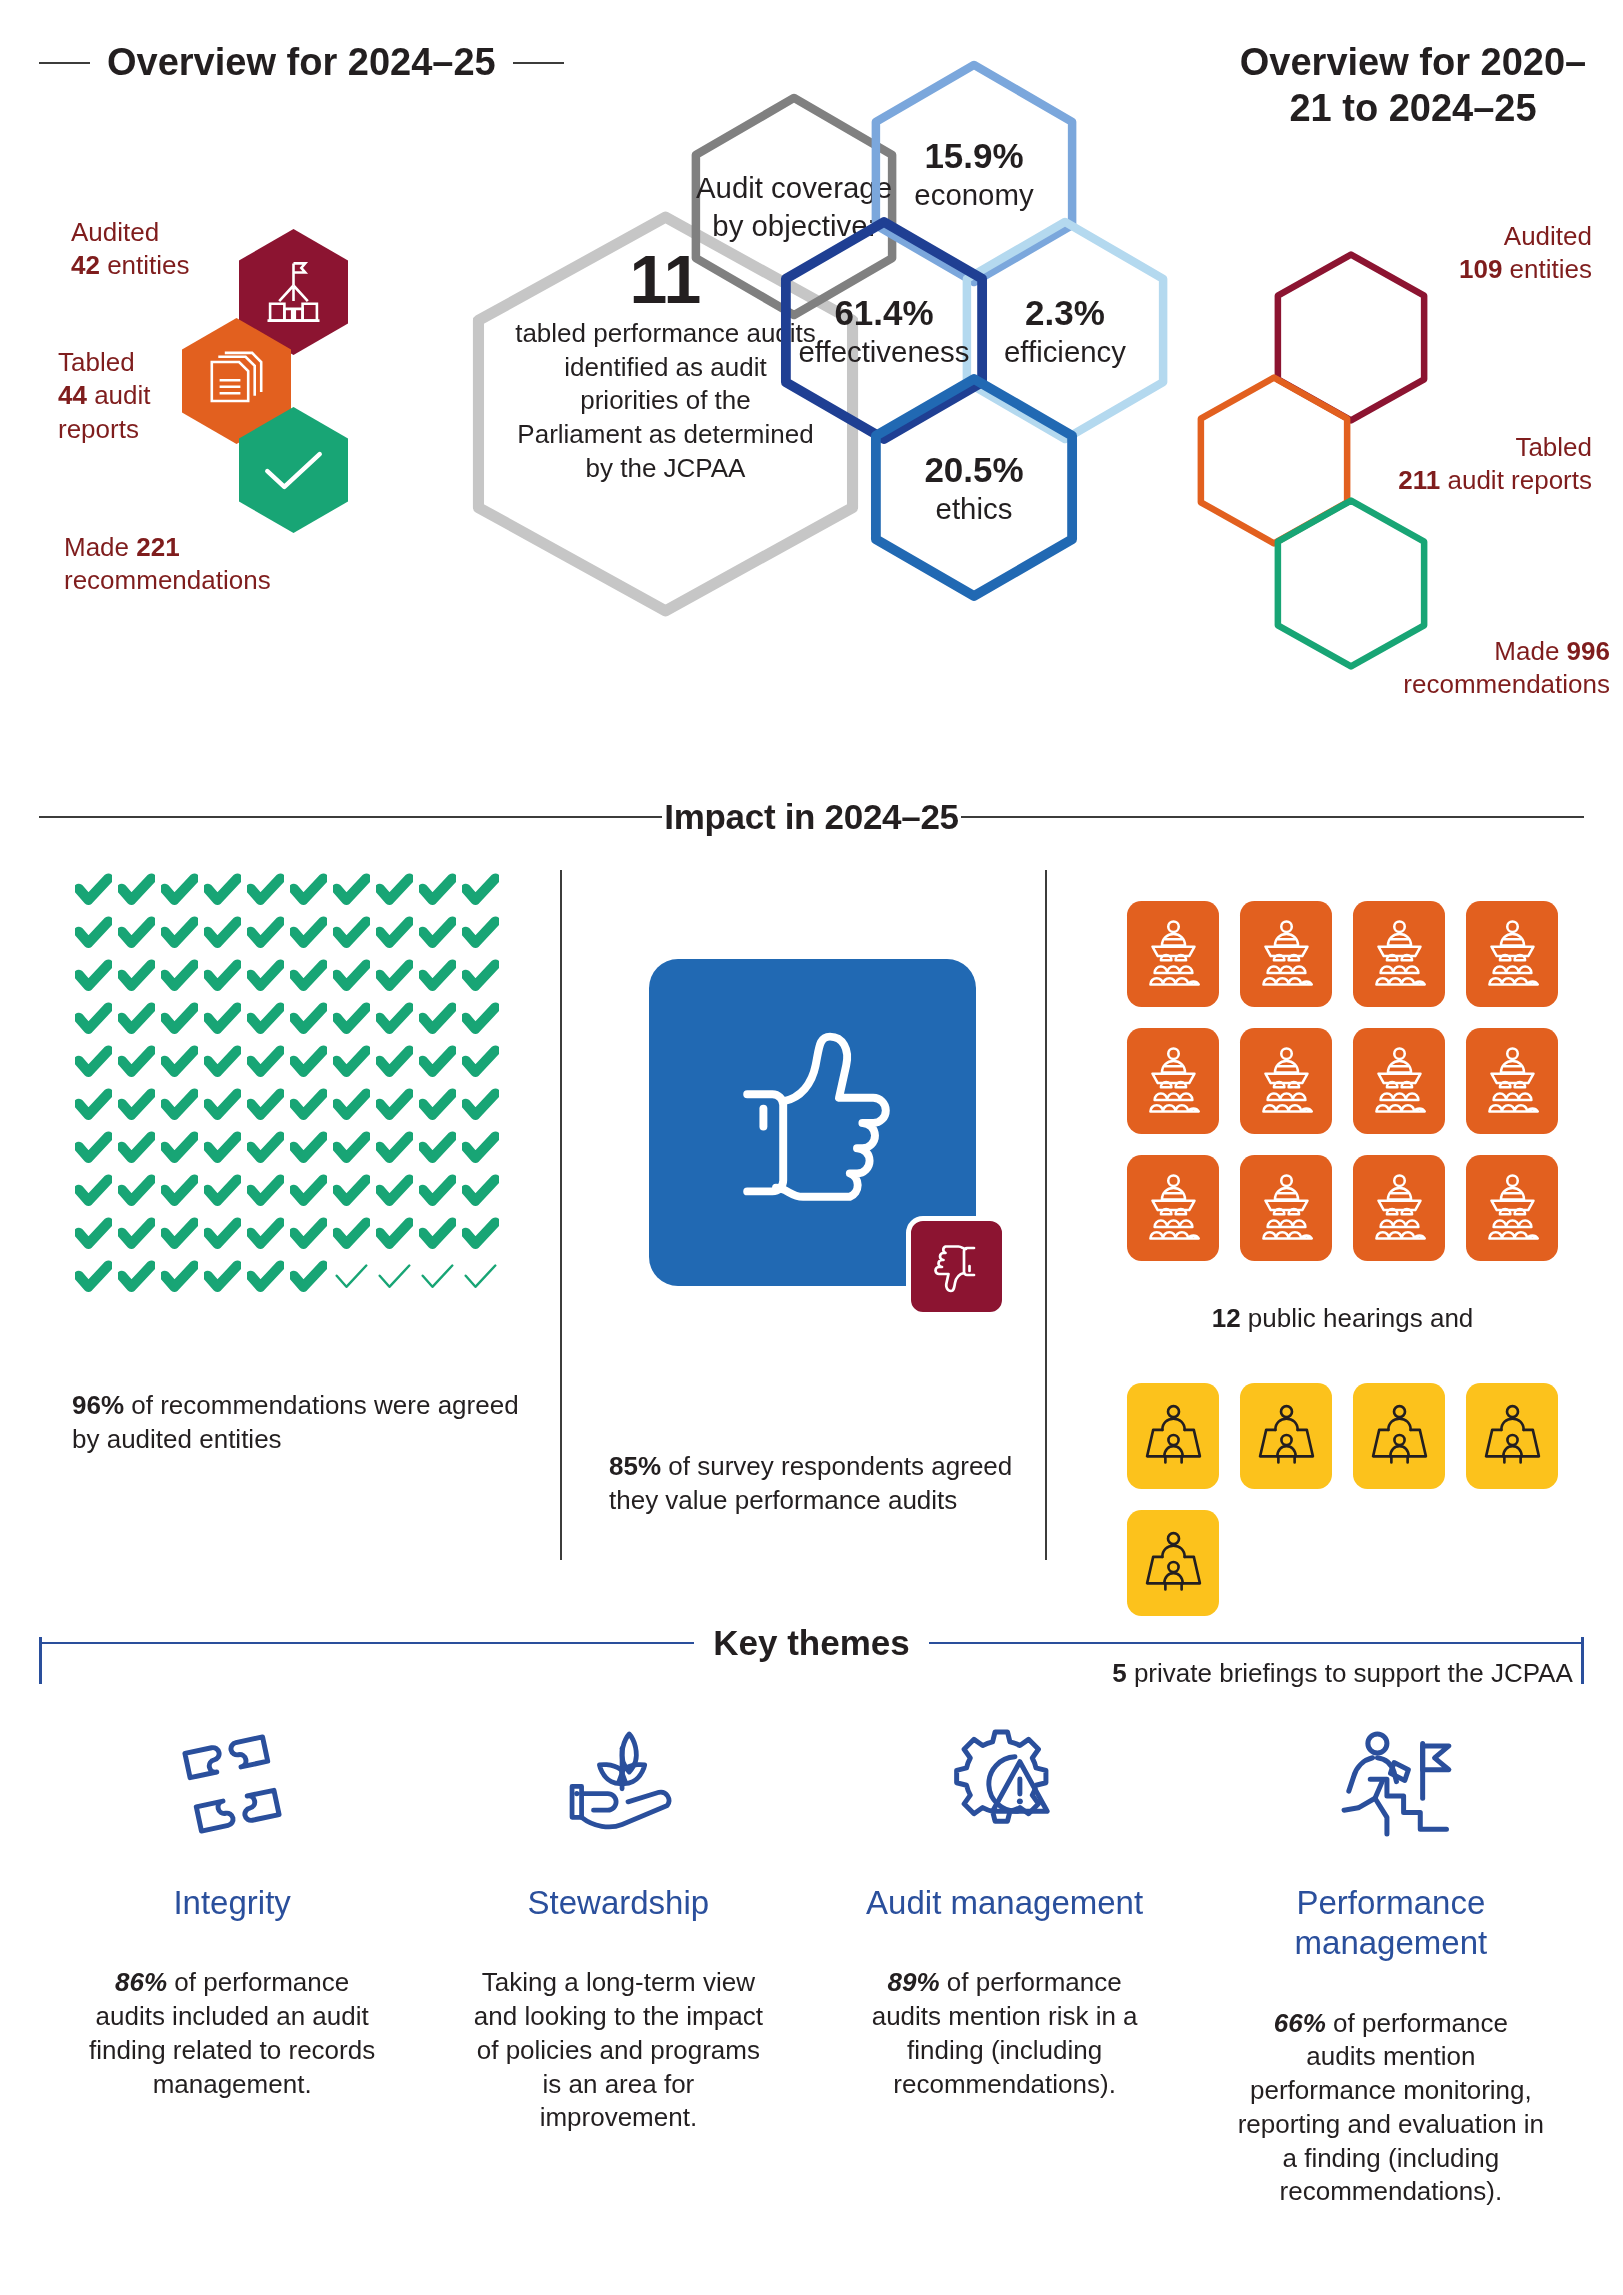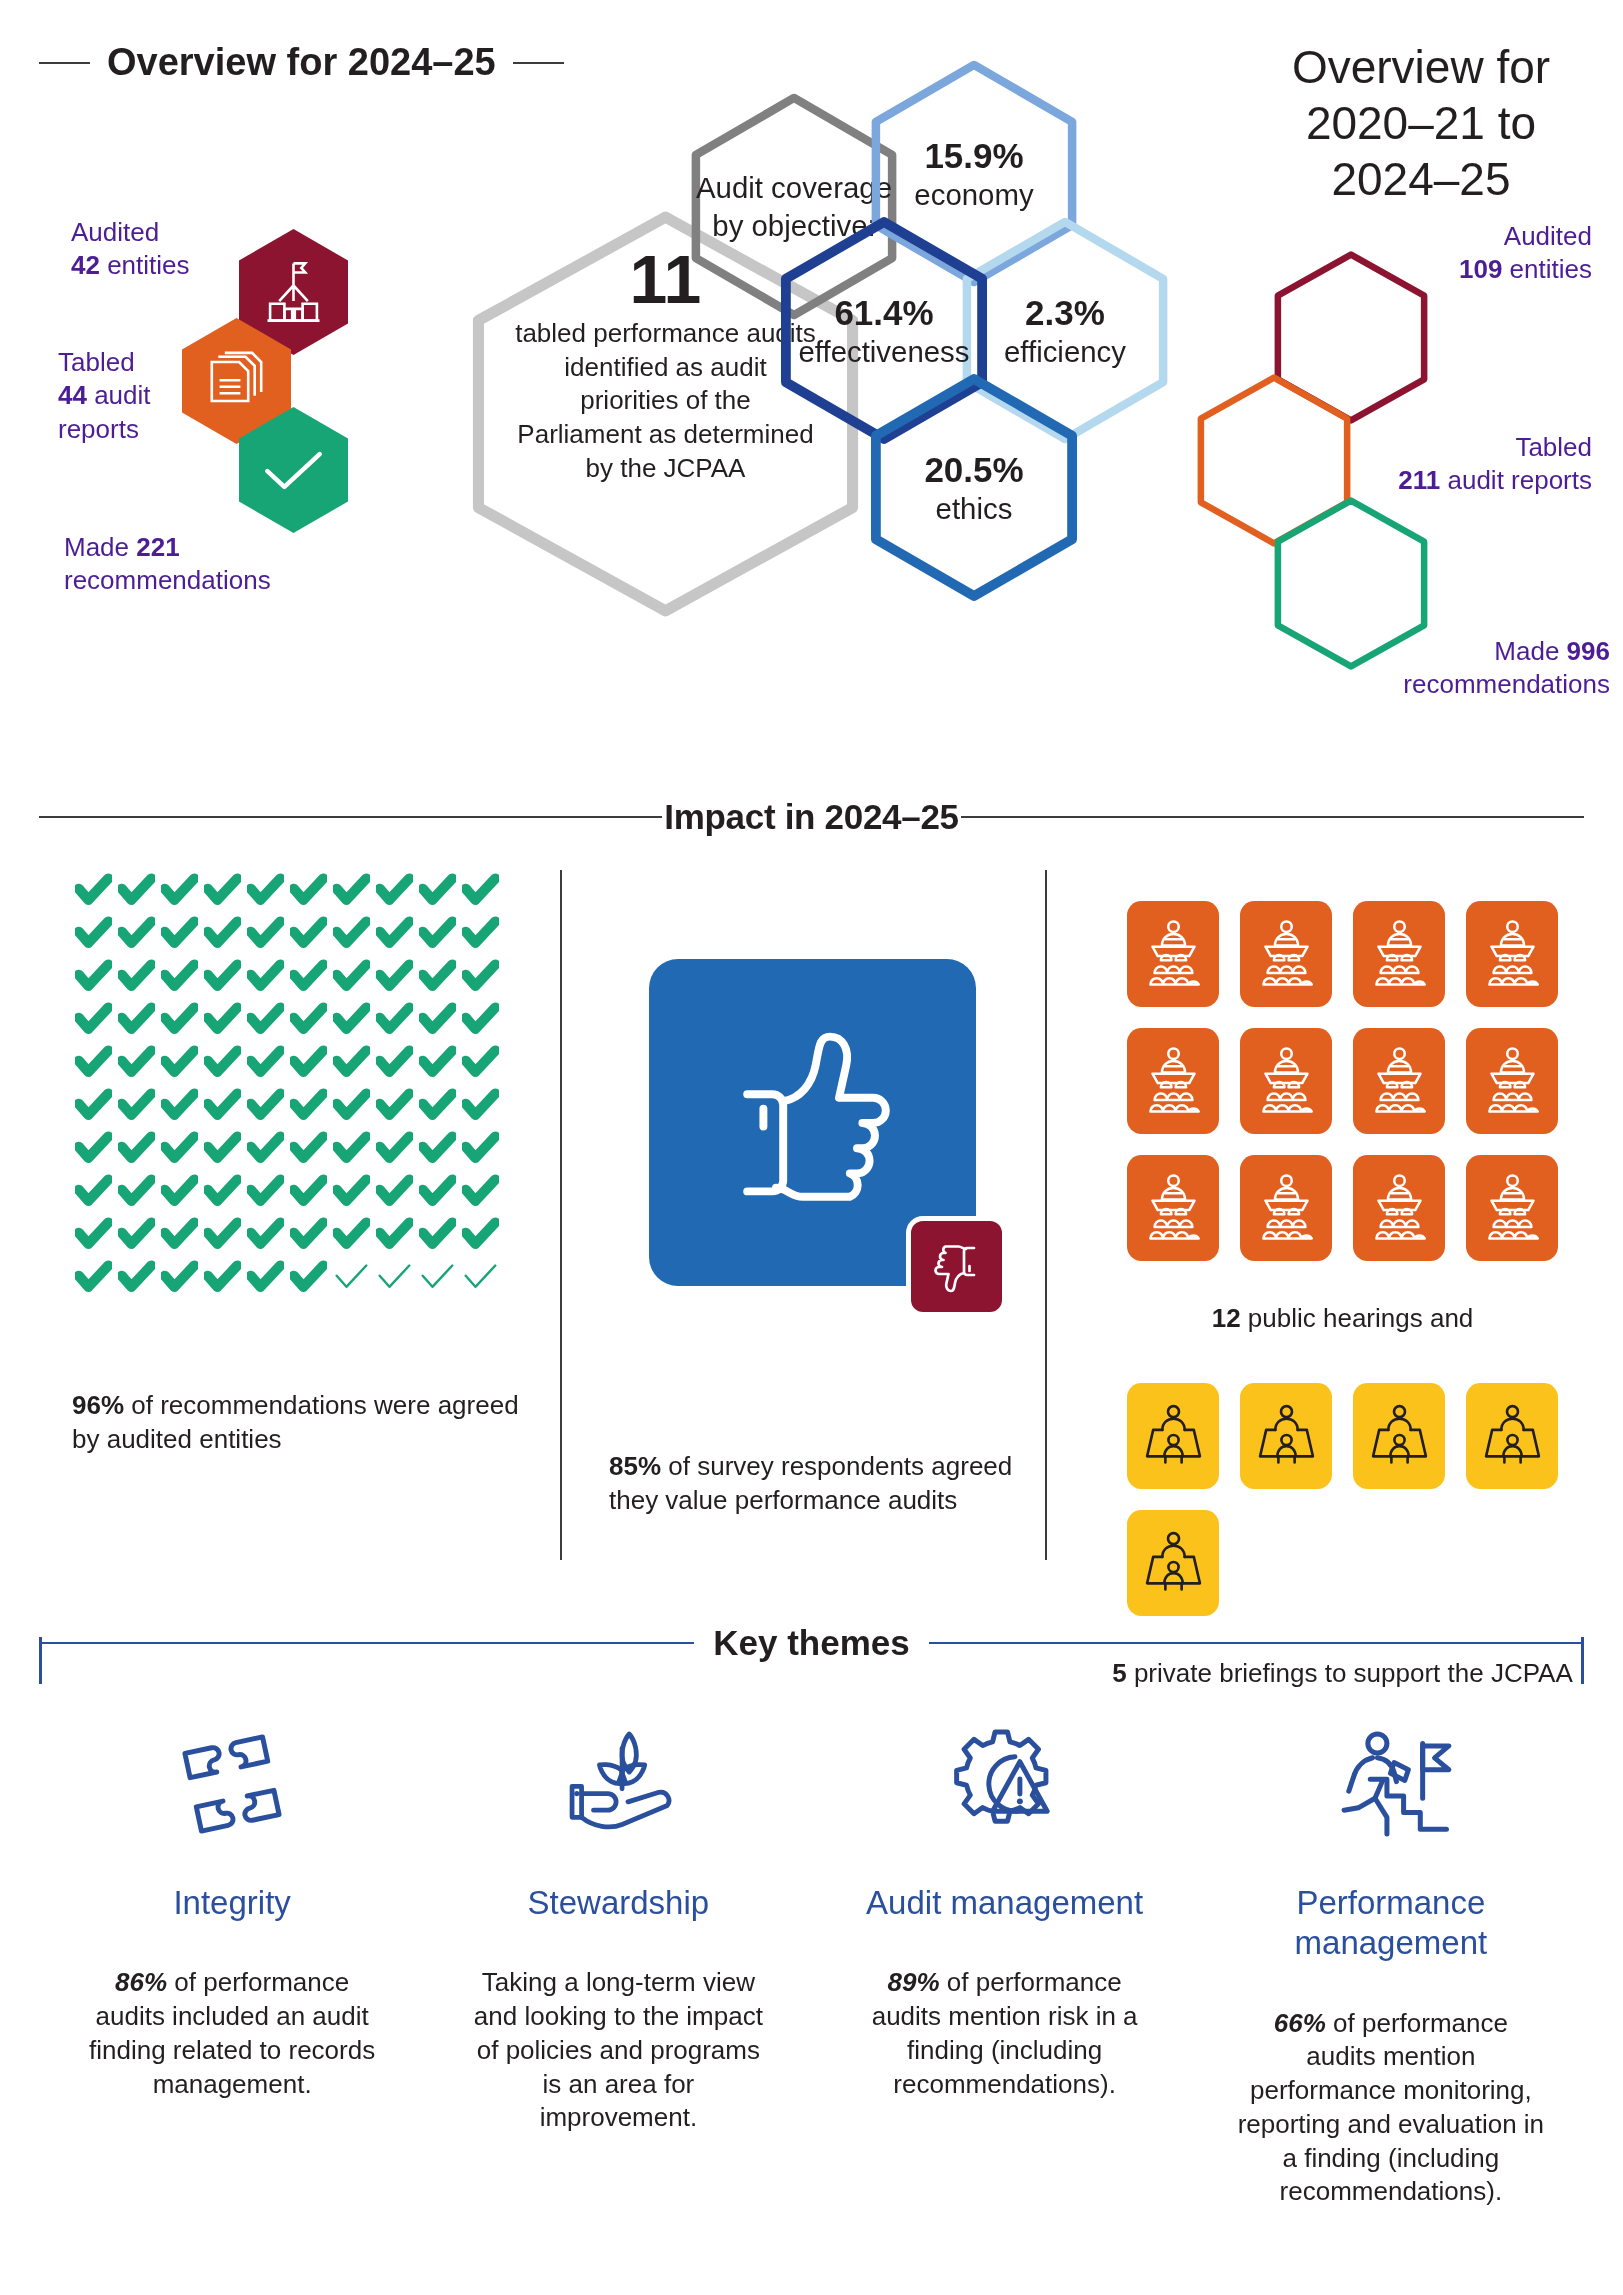--- a/index.html
+++ b/index.html
@@ -22,38 +22,38 @@
   
   .top{position:absolute;left:0;top:0;width:1623px;height:753px;}
 
   .ov-left-title{position:absolute;left:39px;top:41px;width:615px;
     display:flex;align-items:center;gap:17px;}
   .ov-left-title .rule{height:2px;background:#3c3c3b;}
   .ov-left-title .r1{flex:0 0 51px;}
   .ov-left-title .r2{flex:0 0 51px;}
   .ov-left-title h2{font-weight:bold;font-size:38px;white-space:nowrap;}
 
-  .ov-right-title{position:absolute;right:19px;top:39px;width:366px;
-    text-align:center;font-weight:normal;font-size:46px;line-height:1.22;}
+  .ov-right-title{position:absolute;right:27px;top:39px;width:366px;
+    text-align:center;font-weight:bold;font-size:38px;line-height:1.22;}
 
   
   .hexstack{position:absolute;}
   .hexf{
     width:109px;height:126px;position:absolute;
     clip-path:polygon(50% 0%,100% 25%,100% 75%,50% 100%,0% 75%,0% 25%);
     display:flex;align-items:center;justify-content:center;
   }
   .hexo{
     width:156px;height:175px;position:absolute;
     display:flex;align-items:center;justify-content:center;
   }
   .hexo svg{position:absolute;inset:0;width:100%;height:100%;}
   .hexo .ic{position:relative;z-index:2;}
 
-  .lbl{position:absolute;font-size:26px;line-height:1.28;color:#4c1d95;}
+  .lbl{position:absolute;font-size:26px;line-height:1.28;color:#7f1d1d;}
   .lbl b{font-weight:bold;}
 
   
   .hex11{
     position:absolute;left:469px;top:208px;width:393px;height:412px;
   }
   .hex11 svg{position:absolute;inset:0;}
   .hex11 .inner{
     position:absolute;left:46px;top:37px;width:301px;height:340px;
     display:flex;flex-direction:column;align-items:center;justify-content:flex-start;

